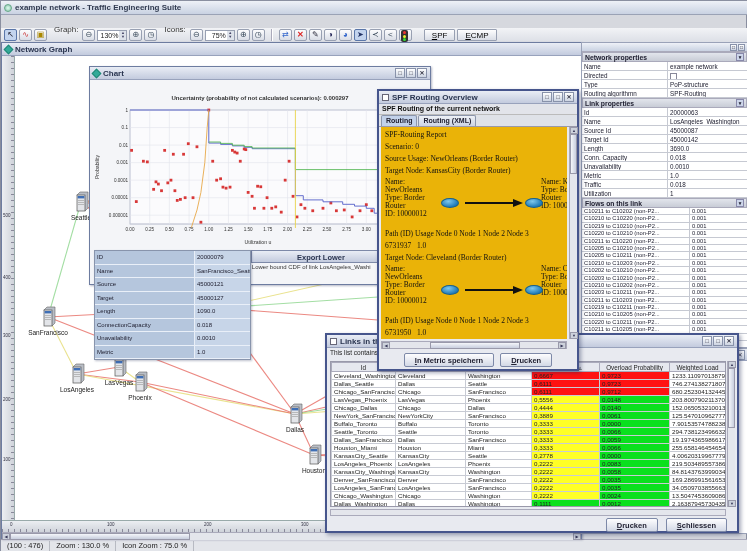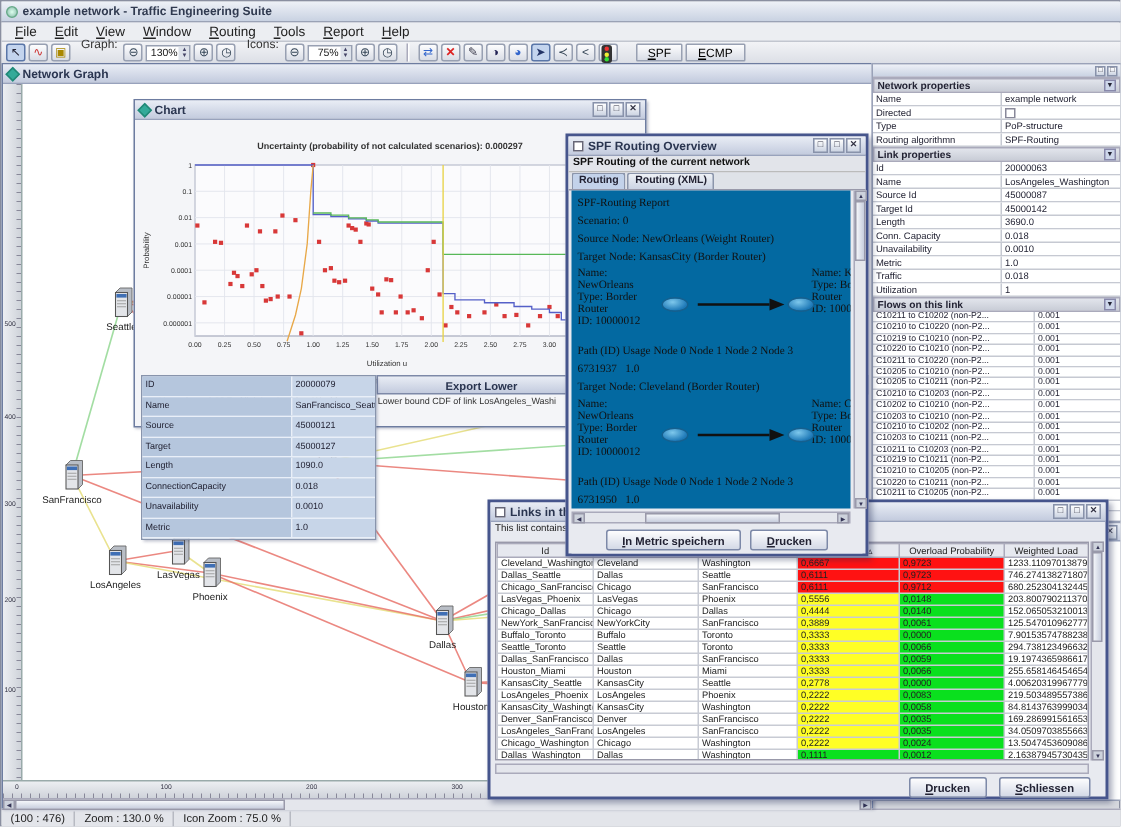--- a/index.html
+++ b/index.html
@@ -88,21 +88,21 @@
 .popup{left:93px;top:249px;width:157px;z-index:20;border:1px solid #8894ac;box-shadow:1px 1px 2px rgba(40,50,90,.3);}
 .popup .prow{height:13.5px;line-height:13.5px;font-size:6px;background:#c7d5e8;border-bottom:1px solid #e9eff8;}
 .popup .prow .k{width:100px;background:#b5c6dd;border-right:1px solid #e9eff8;}
 
 
 .spf-frame{left:376px;top:88px;width:202px;height:282px;z-index:30;border:2px solid #46558c;background:#e8eaf0;box-shadow:2px 2px 4px rgba(30,40,80,.4);}
 .spf-sub{height:11px;background:#e2e4ea;border-bottom:1px solid #bbb;font-size:7px;font-weight:bold;padding:1px 3px;color:#111;}
 .tabs{height:12px;display:flex;align-items:flex-end;gap:1px;padding:0 2px;border-bottom:1px solid #99a;background:#dfe2e8;}
 .tab{height:11px;border:1px solid #8b95ab;border-bottom:none;background:linear-gradient(#eef1f6,#ccd4e4);font-size:7px;font-weight:bold;padding:0 4px;line-height:10px;border-radius:2px 2px 0 0;color:#223;}
 .tab.sel{background:#c3d2ea;}
-.spf-content{left:2px;top:36px;width:186px;height:212px;background:#0369a1;overflow:hidden;font-family:"Liberation Serif",serif;font-size:7.5px;color:#111;}
+.spf-content{left:2px;top:36px;width:186px;height:212px;background:#eab308;overflow:hidden;font-family:"Liberation Serif",serif;font-size:7.5px;color:#111;}
 .spf-content p{margin:3px 0 3px 4px;white-space:pre;}
 .hop{position:relative;height:48px;}
 .hop .lcol,.hop .rcol{position:absolute;top:0;line-height:8px;}
 .hop .lcol{left:4px;}
 .hop .rcol{left:160px;white-space:nowrap;}
 .router{position:absolute;width:18px;height:10px;border-radius:50%;background:radial-gradient(ellipse at 40% 30%,#7ec8ec,#1f7ab8 70%);border:1px solid #15608f;}
 .vscroll{position:absolute;width:8px;background:#e4e6ec;border-left:1px solid #aab;display:flex;flex-direction:column;}
 .vthumb{width:7px;background:linear-gradient(90deg,#f4f6fa,#c8cede);border:1px solid #99a;}
 .spf-hscroll{left:2px;top:250px;width:186px;height:8px;background:#e4e6ec;border:1px solid #aab;display:flex;}
 .spf-btns{left:2px;top:260px;width:194px;height:18px;display:flex;justify-content:center;gap:6px;align-items:center;background:#e8eaf0;}
@@ -131,30 +131,20 @@
 </head>
 <body>
 
 <div class="app">
 
   <div class="abs titlebar">
     <span class="appicon"></span>
     <span>example network - Traffic Engineering Suite</span>
   </div>
 
-  <div class="abs menubar" id="menubar">
-      <span class="menu-item">File</span>
-      <span class="menu-item">Edit</span>
-      <span class="menu-item">View</span>
-      <span class="menu-item">Window</span>
-      <span class="menu-item">Routing</span>
-      <span class="menu-item">Tools</span>
-      <span class="menu-item">Report</span>
-      <span class="menu-item">Help</span>
-    </div>
 
   <div class="abs toolbar">
     <span class="tbtn sel" style="color:#223;">↖</span>
     <span class="tbtn" style="color:#c33;">∿</span>
     <span class="tbtn" style="color:#a80;">▣</span>
     <span class="tlabel">Graph:</span>
     <span class="tbtn" style="color:#345;">⊖</span>
     <span class="spin">
         <span class="v">130%</span>
         <span class="ud">▲<br>▼</span>
@@ -836,21 +826,21 @@
       </span>
     </div>
     <div class="spf-sub">SPF Routing of the current network</div>
     <div class="tabs" id="spf-tabs">
         <span class="tab sel">Routing</span>
         <span class="tab">Routing (XML)</span>
       </div>
     <div class="abs spf-content" id="spf-content">
         <p>SPF-Routing Report</p>
         <p>Scenario: 0</p>
-        <p>Source Node: NewOrleans (Weight Router)</p>
+        <p>Source Usage: NewOrleans (Border Router)</p>
         <p>Target Node: KansasCity (Border Router)</p>
         <div class="hop">
           <div class="lcol">Name:<br>NewOrleans<br>Type: Border<br>Router<br>ID: 10000012<br></div>
           <div class="rcol">Name: KansasC<br>Type: Border<br>Router<br>ID: 10000008<br></div>
           <span class="router" style="left:60px;top:20px;"></span>
           <svg width="58" height="10" style="position:absolute;left:84px;top:20px;">
             <line x1="0" y1="5" x2="48" y2="5" stroke="#111" stroke-width="1.8"></line>
             <polygon points="48,1 58,5 48,9" fill="#111"></polygon>
           </svg>
           <span class="router" style="left:144px;top:20px;"></span>

